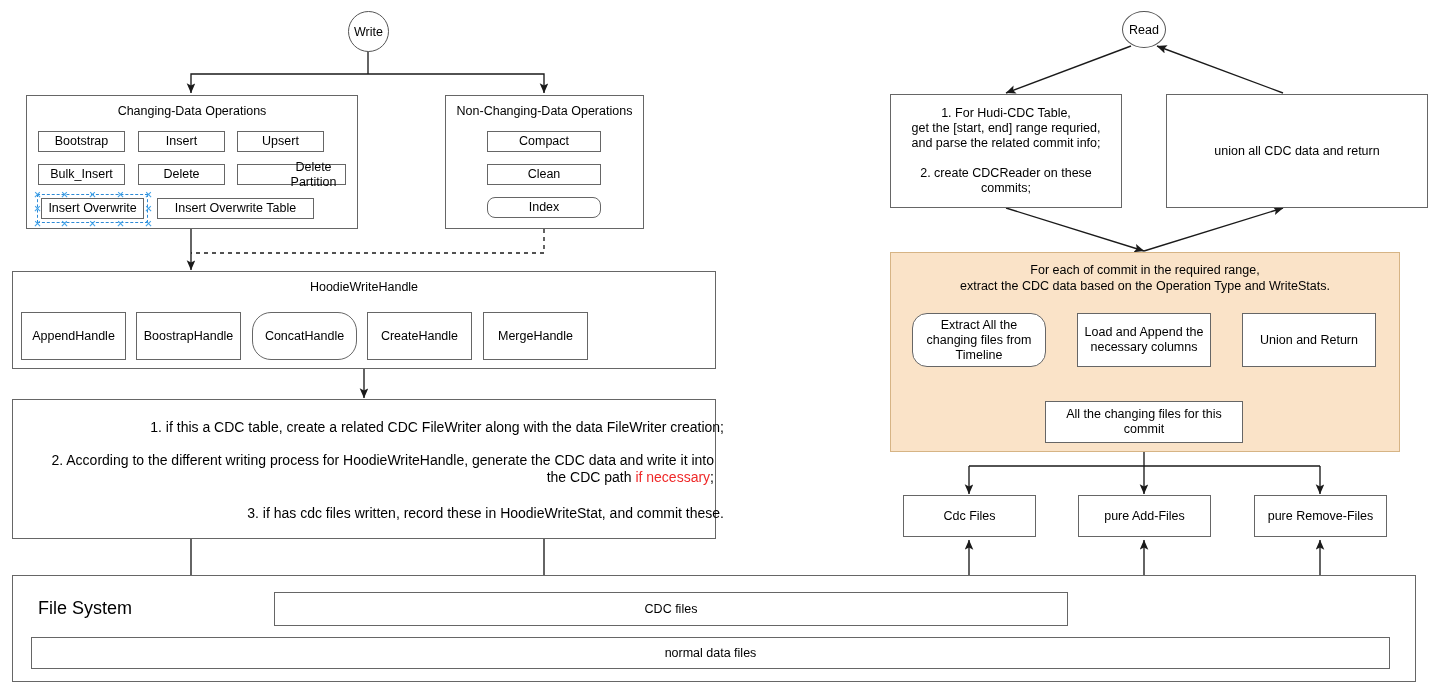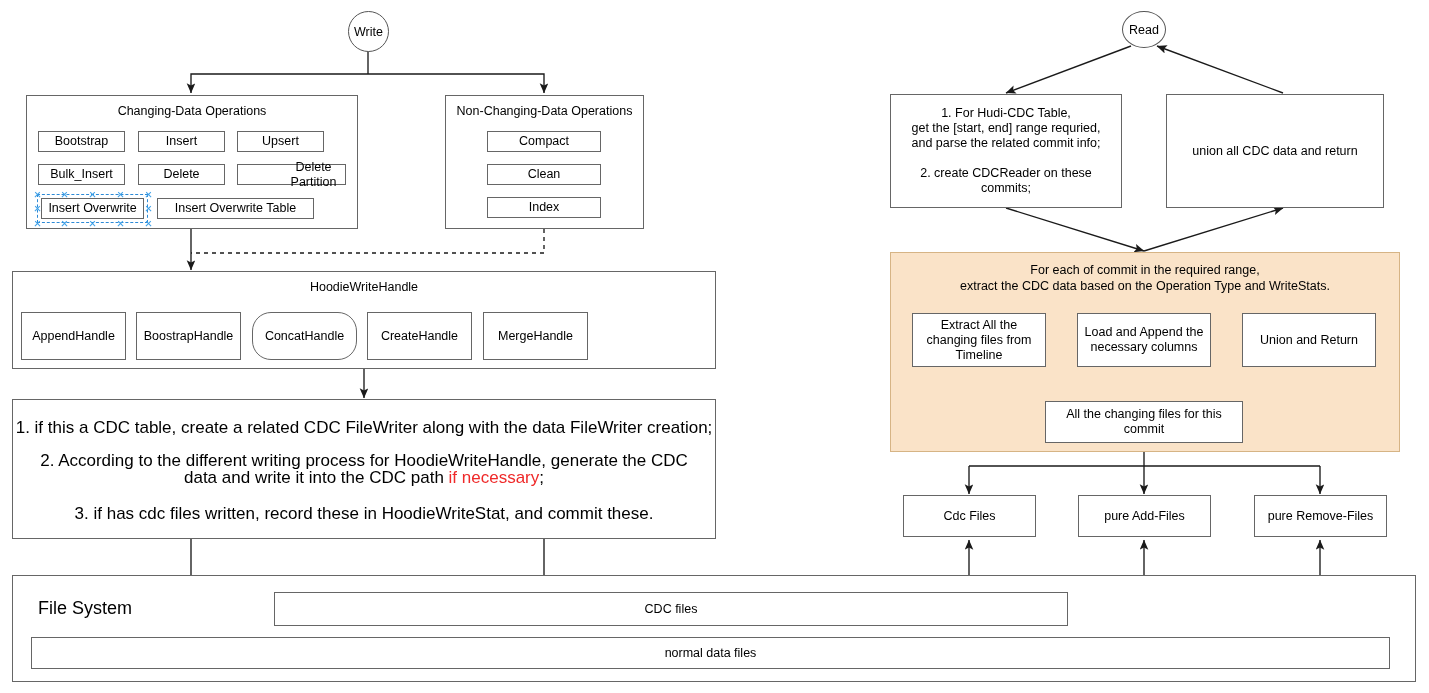--- a/index.html
+++ b/index.html
@@ -100,24 +100,25 @@
     position:absolute;
     left:0; top:3px;
     width:7px;height:1.4px;
     background:#3da0e8;
   }
   .handle:before{ transform:rotate(45deg); }
   .handle:after{ transform:rotate(-45deg); }
   .red{ color:#ef2929; }
   .para{
     position:absolute;
-    text-align:center;
-    font-size:17px;
+    text-align:right;
+    font-size:14px;
     line-height:17px;
     z-index:3;
+    margin-left:8px;
   }
 </style>
 </head>
 <body>
 
 <div id="stage">
 
   <svg id="edges" viewBox="0 0 1429 693">
     <defs>
       <marker id="arr" markerWidth="9" markerHeight="9" refX="7.2" refY="3.2" orient="auto" markerUnits="strokeWidth">
@@ -211,21 +212,21 @@
 
   <div class="node group" style="left:445px;top:95px;width:199px;height:134px;">
     <div class="grouptitle">Non-Changing-Data Operations</div>
   </div>
   <div class="node" style="left:487px;top:131px;width:114px;height:21px;">
     <span>Compact</span>
   </div>
   <div class="node" style="left:487px;top:164px;width:114px;height:21px;">
     <span>Clean</span>
   </div>
-  <div class="node" style="left:487px;top:197px;width:114px;height:21px;">
+  <div class="node" style="left:487px;top:197px;width:114px;height:21px;border-radius:8px;">
     <span>Index</span>
   </div>
 
   <div class="node group" style="left:12px;top:271px;width:704px;height:98px;">
     <div class="grouptitle">HoodieWriteHandle</div>
   </div>
   <div class="node" style="left:21px;top:312px;width:105px;height:48px;">
     <span class="multiline">AppendHandle</span>
   </div>
   <div class="node" style="left:136px;top:312px;width:105px;height:48px;">
@@ -261,30 +262,30 @@
     <span>Read</span>
   </div>
 
   <div class="node" style="left:890px;top:94px;width:232px;height:114px;padding:0 6px;">
     <span class="multiline">1. For Hudi-CDC Table,
 get the [start, end] range requried,
 and parse the related commit info;
 
 2. create CDCReader on these commits;</span>
   </div>
-  <div class="node" style="left:1166px;top:94px;width:218px;height:114px;">
+  <div class="node" style="left:1166px;top:94px;width:262px;height:114px;">
     <span>union all CDC data and return</span>
   </div>
 
   <div class="panel-orange" style="left:890px;top:252px;width:510px;height:200px;">
   </div>
   <div class="panel-title multiline" style="left:890px;width:510px;top:262px;">For each of commit in the required range,
 extract the CDC data based on the Operation Type and WriteStats.</div>
 
-  <div class="node" style="left:912px;top:313px;width:134px;height:54px;padding:0 4px;">
+  <div class="node" style="left:912px;top:313px;width:134px;height:54px;padding:0 4px;border-radius:15px;">
     <span>Extract All the changing files from Timeline</span>
   </div>
   <div class="node" style="left:1077px;top:313px;width:134px;height:54px;padding:0 4px;">
     <span>Load and Append the necessary columns</span>
   </div>
   <div class="node" style="left:1242px;top:313px;width:134px;height:54px;padding:0 4px;">
     <span>Union and Return</span>
   </div>
   <div class="node" style="left:1045px;top:401px;width:198px;height:42px;padding:0 4px;">
     <span>All the changing files for this commit</span>

